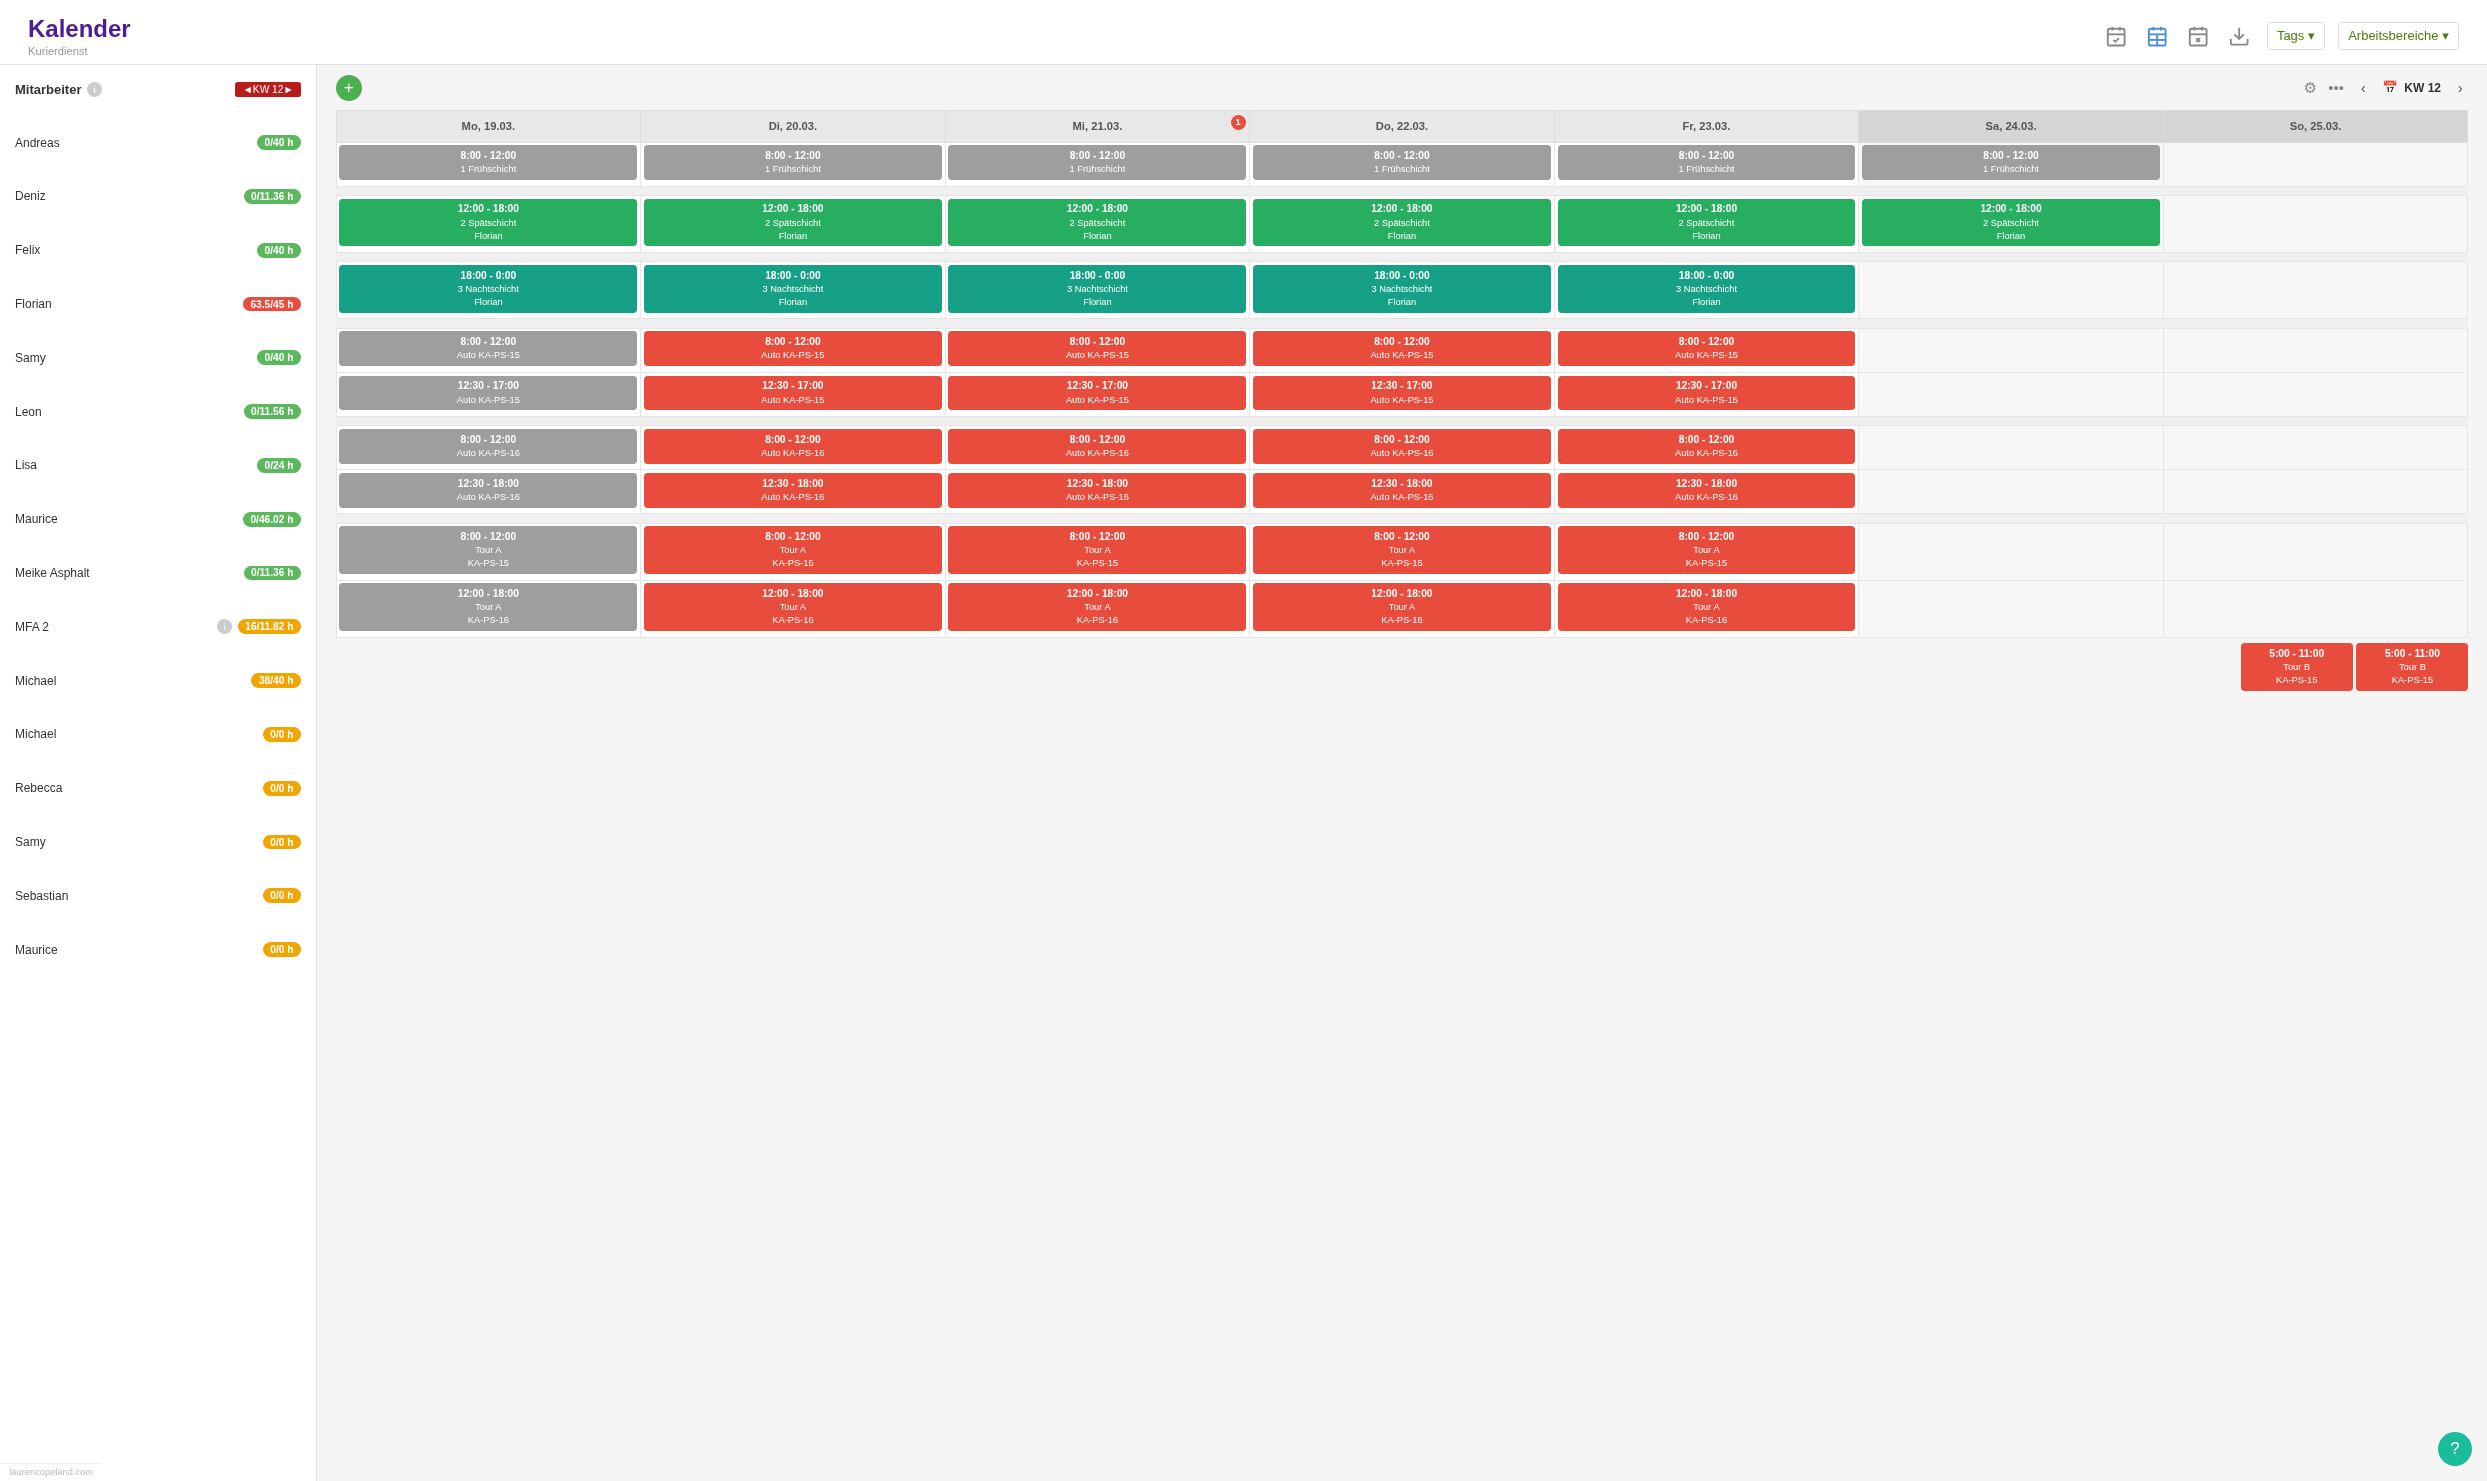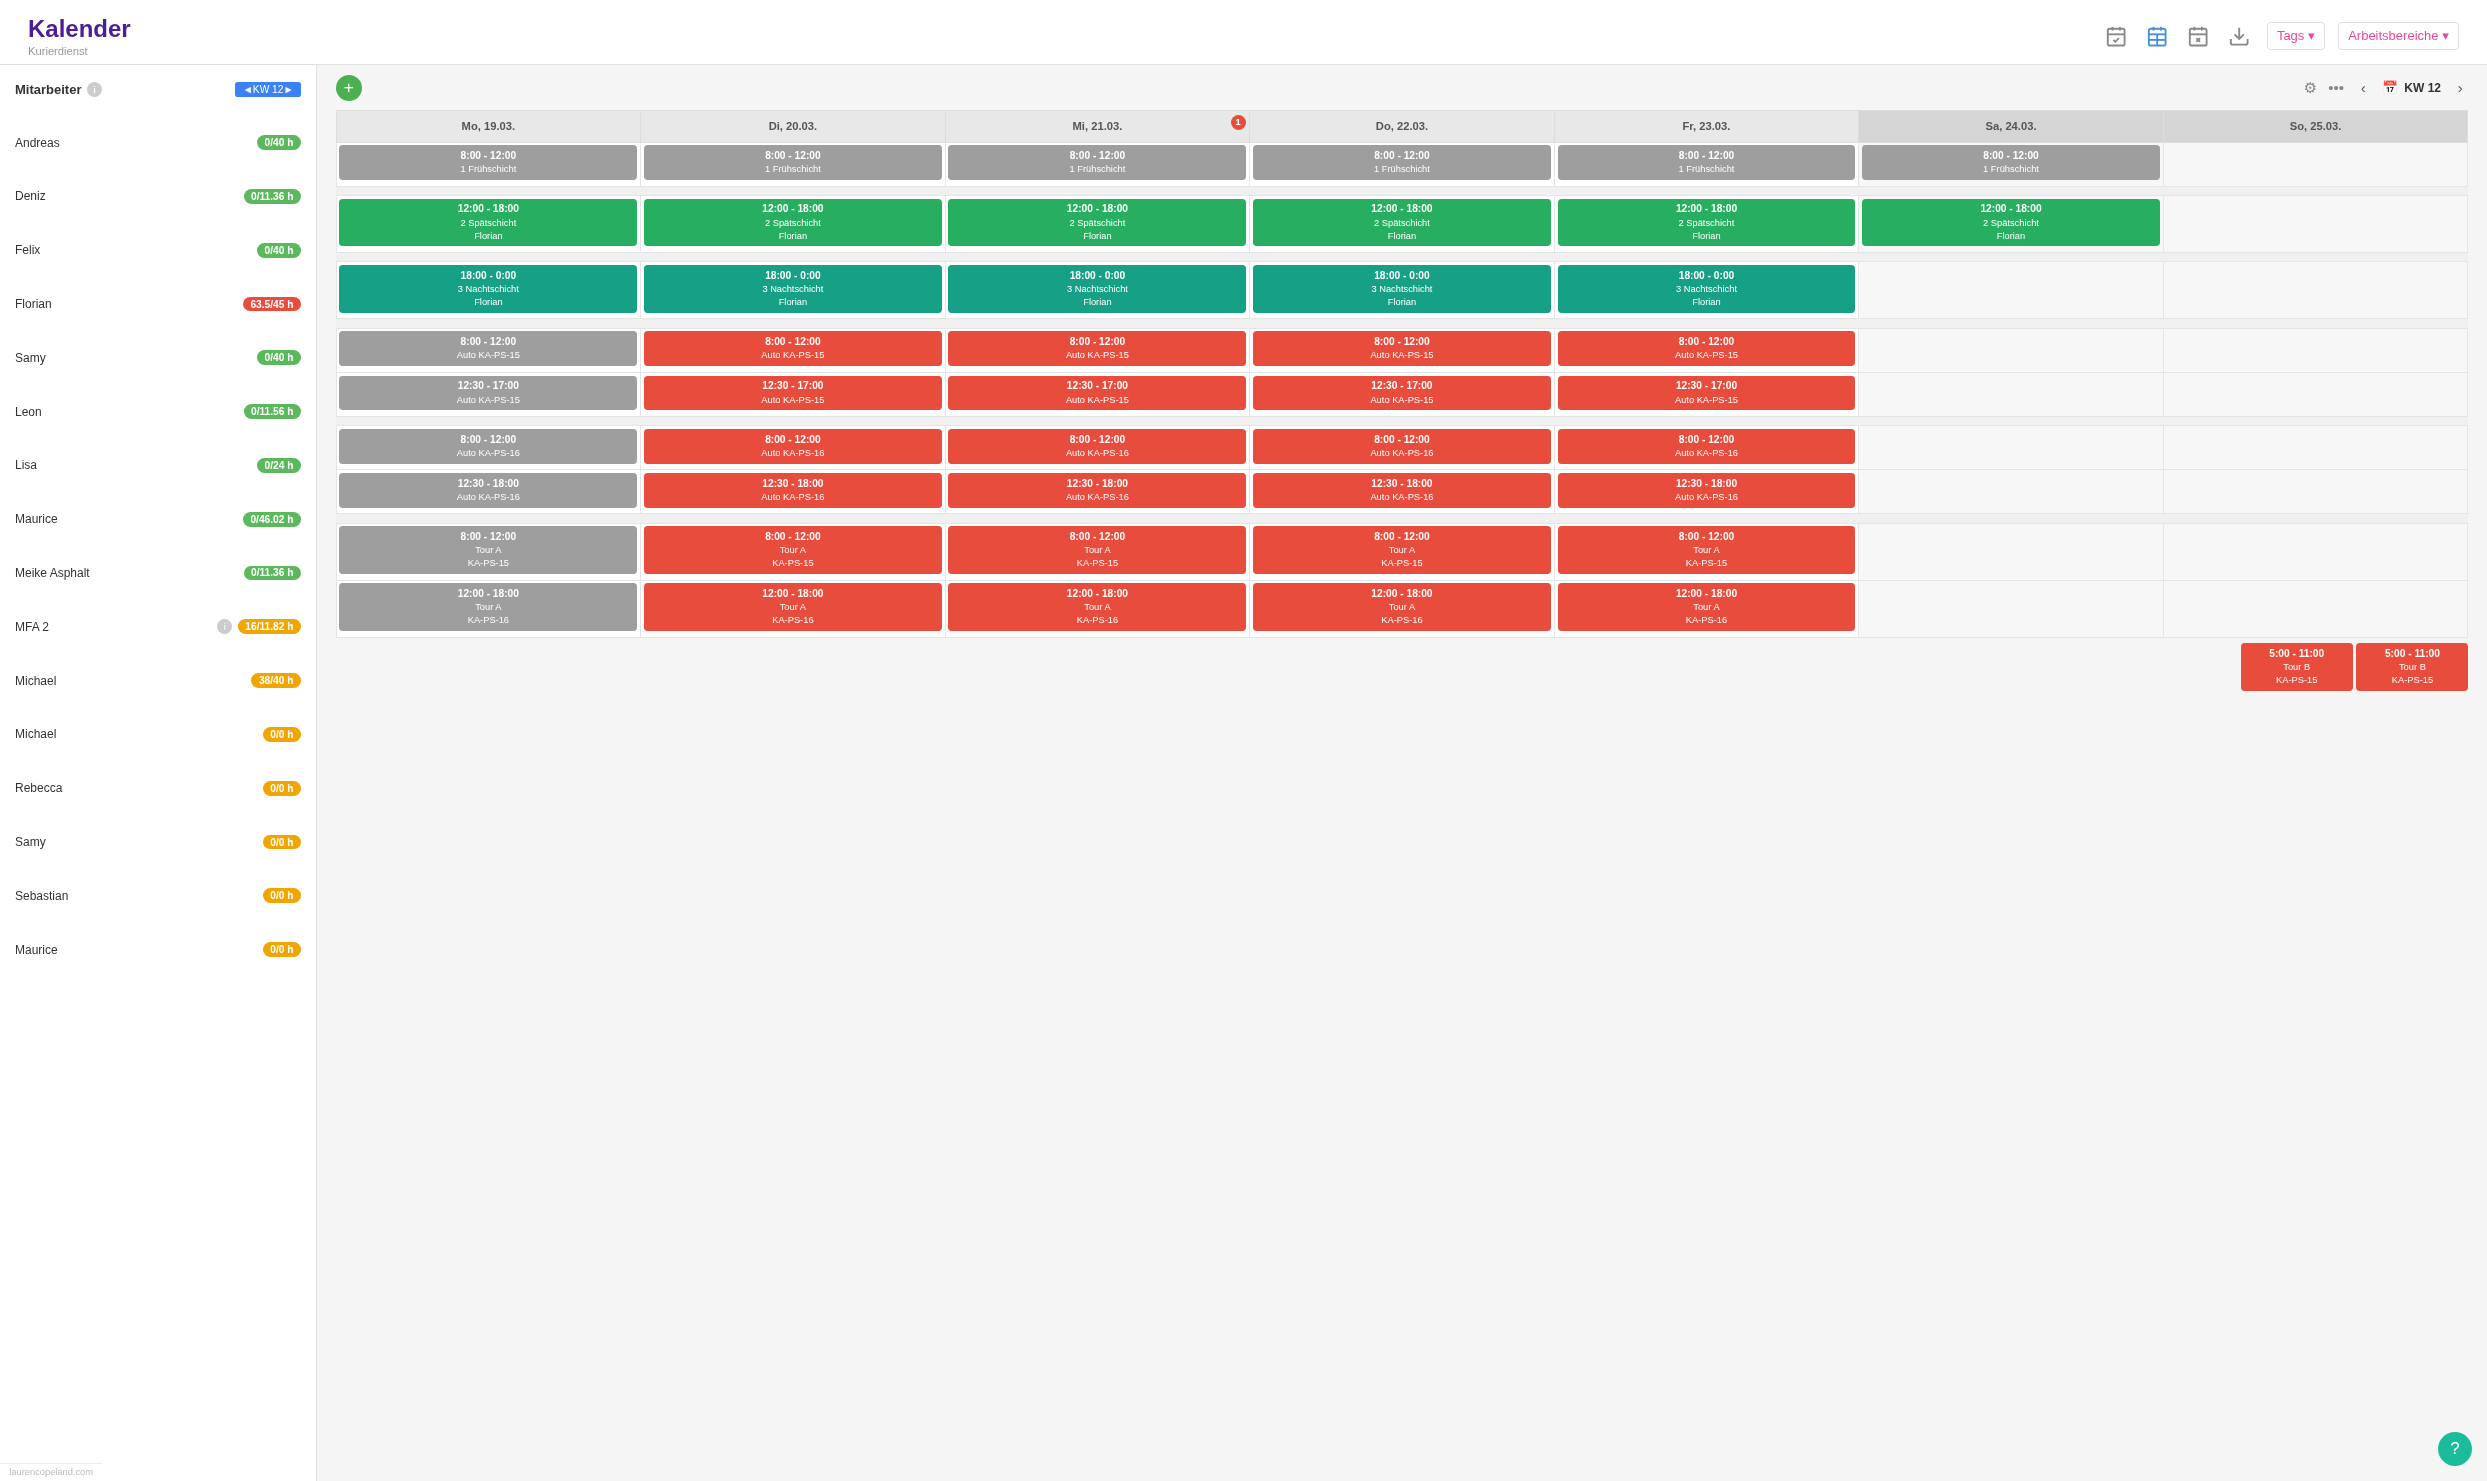--- a/index.html
+++ b/index.html
@@ -3,30 +3,30 @@
   <meta charset="utf-8">
   <style>
     * { box-sizing: border-box; margin: 0; padding: 0; }
     body { font-family: -apple-system, BlinkMacSystemFont, 'Segoe UI', sans-serif; background: #f5f5f5; color: #333; font-size: 12px; }
 
     .app-header { padding: 15px 28px 7.5px; background: #fff; border-bottom: 0.9px solid #e0e0e0; display: flex; align-items: center; justify-content: space-between; }
     .app-title { font-size: 24px; font-weight: 700; color: #4c1d95; }
     .app-subtitle { font-size: 11.2px; color: #999; margin-top: 1.9px; }
     .header-icons { display: flex; align-items: center; gap: 13px; }
     .header-icon { width: 28px; height: 28px; display: flex; align-items: center; justify-content: center; cursor: pointer; color: #888; font-size: 18.6px; }
-    .header-dropdown { display: flex; align-items: center; gap: 3.7px; cursor: pointer; color: #ec4899; font-size: 13px; padding: 5.6px 9.3px; border: 0.9px solid #ddd; border-radius: 3.7px; background: #fff; }
+    .header-dropdown { display: flex; align-items: center; gap: 3.7px; cursor: pointer; color: #4d7c0f; font-size: 13px; padding: 5.6px 9.3px; border: 0.9px solid #ddd; border-radius: 3.7px; background: #fff; }
 
     .main-layout { display: flex; height: calc(100vh - 65px); }
 
     
     .sidebar { width: 317px; background: #fff; border-right: 0.9px solid #e0e0e0; overflow-y: auto; padding: 9.3px 0; flex-shrink: 0; }
     .sidebar-header { display: flex; align-items: center; justify-content: space-between; padding: 7.5px 15px 5.6px; }
     .sidebar-title { font-size: 13px; font-weight: 600; color: #333; display: flex; align-items: center; gap: 5.6px; }
     .info-icon { width: 15px; height: 15px; border-radius: 50%; background: #ccc; color: #fff; font-size: 9.3px; display: inline-flex; align-items: center; justify-content: center; cursor: pointer; }
-    .kw-badge { background: #3b82f6; color: #fff; font-size: 10.2px; padding: 1.9px 7.5px; border-radius: 2.8px; cursor: pointer; }
+    .kw-badge { background: #b91c1c; color: #fff; font-size: 10.2px; padding: 1.9px 7.5px; border-radius: 2.8px; cursor: pointer; }
     .sidebar-item { display: flex; align-items: center; justify-content: space-between; padding: 6.5px 15px; cursor: pointer; margin-top: 26px; }
     .sidebar-name { font-size: 12px; color: #333; }
     .hours-badge { font-size: 10.2px; padding: 1.9px 7.5px; border-radius: 11.2px; font-weight: 600; }
     .badge-green { background: #5cb85c; color: #fff; }
     .badge-orange { background: #f0a500; color: #fff; }
     .badge-red { background: #e74c3c; color: #fff; }
     .new-employee-input { margin: 7.5px 15px; padding: 6.5px 9.3px; border: 0.9px solid #ddd; border-radius: 3.7px; font-size: 11.2px; width: calc(100% - 30px); color: #999; outline: none; }
 
     
     .calendar-area { flex: 1; overflow: auto; padding: 9.3px 18.6px; }

